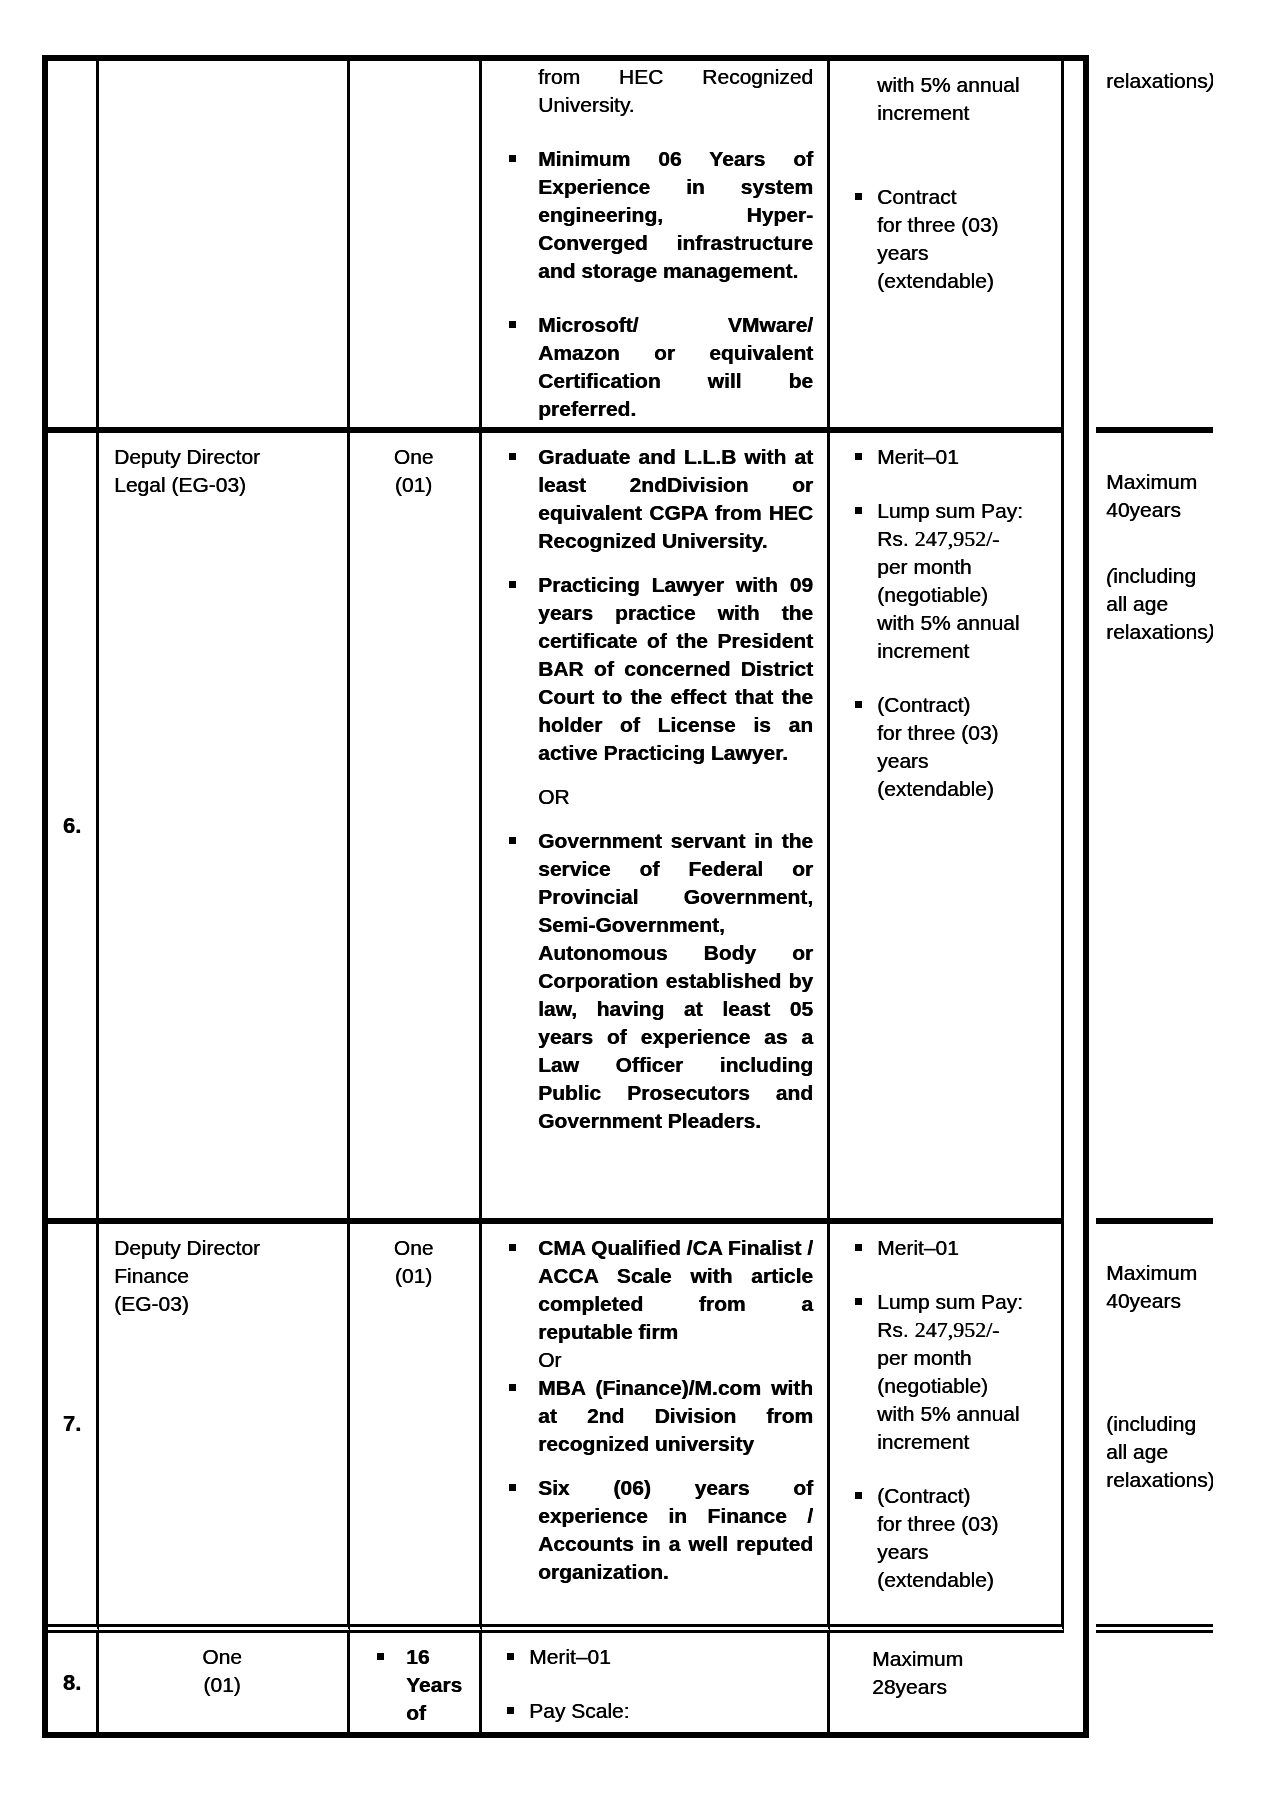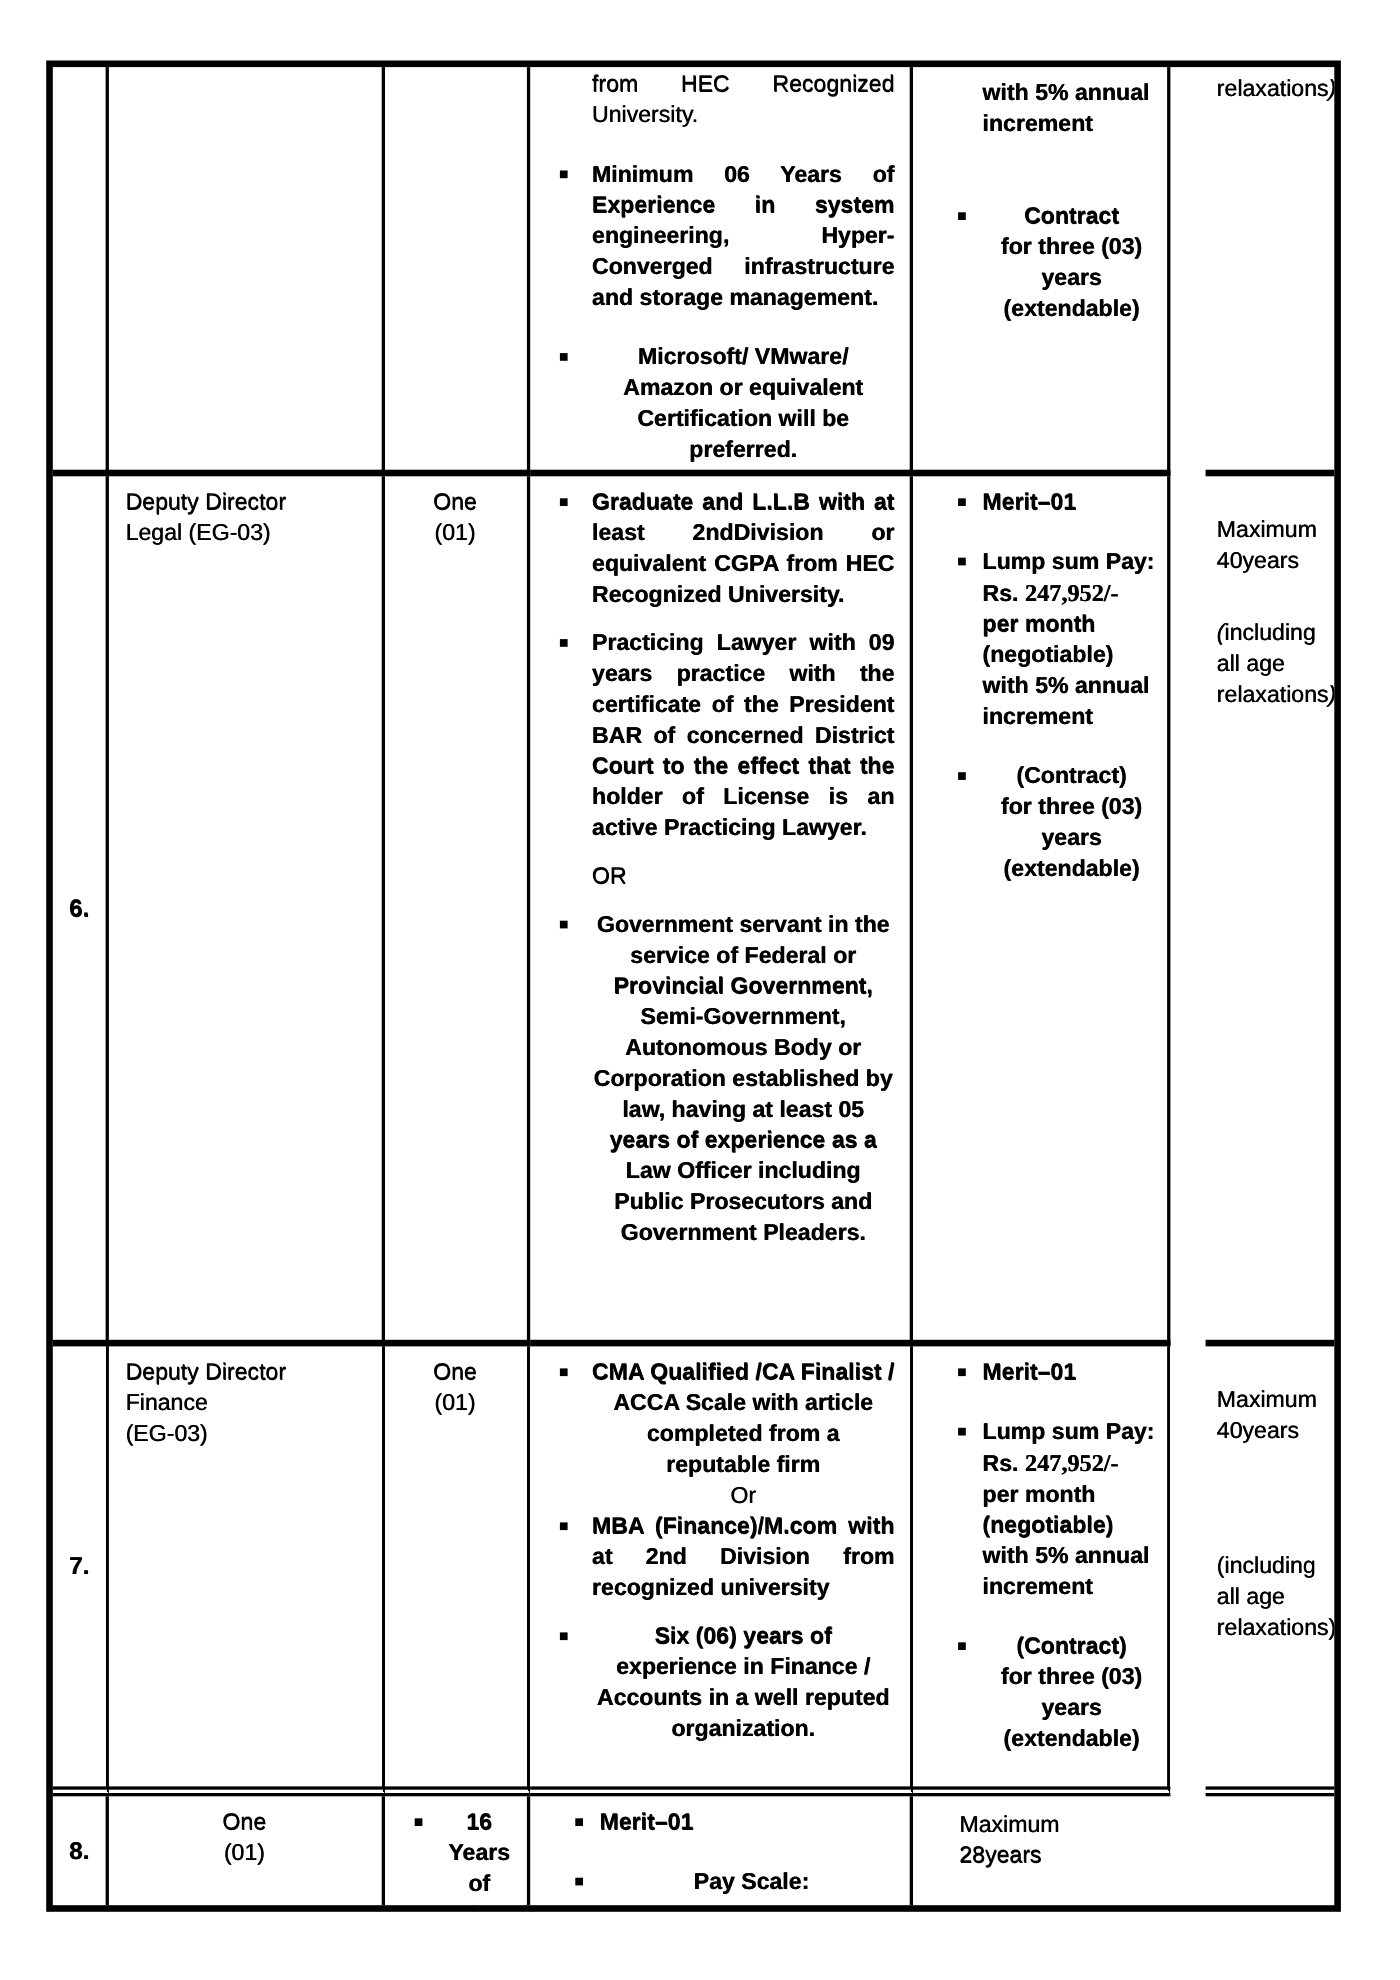--- a/index.html
+++ b/index.html
@@ -1,40 +1,40 @@
 <!DOCTYPE html>
 <html><head>
 <meta charset="utf-8">
 <style>
   html,body{margin:0;padding:0;background:#ffffff;}
   body{width:1273px;height:1800px;font-family:"Liberation Sans",sans-serif;color:#000;
        font-size:21px;line-height:28px;}
   .canvas{position:relative;width:1273px;height:1800px;background:#fff;overflow:hidden;}
-  .jobtable{position:absolute;left:42px;top:55px;width:1177px;height:1683px;box-sizing:border-box;
+  .jobtable{position:absolute;left:42px;top:55px;width:1047px;height:1683px;box-sizing:border-box;
             border:6px solid #000;display:grid;
             grid-template-columns:51px 251px 132px 348px 234px 149px;
             grid-template-rows:372px 791px 409px 99px;
             text-shadow:0.45px 0.25px 0 #000;}
   .cell{box-sizing:border-box;border-right:3px solid #000;border-bottom:6px solid #000;overflow:hidden;}
   .lastcol{border-right:none;margin-left:32px;}
   .r7{border-bottom:9px double #000;}
   .r8{border-bottom:none;}
   .c-serial{display:flex;align-items:center;justify-content:center;font-weight:bold;font-size:22px;}
   .c-title{padding:10px 8px 0 15px;}
   .c-count{padding:10px 6px 0 4px;text-align:center;}
   .c-qual{padding:10px 14px 0 0;}
-  .c-pay{padding:10px 6px 0 16px;font-weight:bold;}
+  .c-pay{padding:10px 6px 0 0;}
   .c-age{padding:35px 6px 0 10px;}
   .pt2{padding-top:2px;}
   .pt6{padding-top:6px;}
   .pt12{padding-top:12px;}
   .qintro{margin:0 0 26px 56px;text-align:justify;}
   .qitem{position:relative;margin:0 0 16px 56px;text-align:justify;font-weight:bold;}
   .qor{margin:0 0 16px 56px;}
-  .mb0{margin-bottom:0;text-align:center;}
+  .mb0{margin-bottom:0;}
   .mb26{margin-bottom:26px;}
   .mb22{margin-bottom:22px;}
   .sq{position:absolute;left:-29px;top:10px;width:7px;height:7px;background:#000;}
   .sqp{left:-22px;}
   .pblock{margin:0 0 56px 47px;}
   .pitem{position:relative;margin:0 0 26px 47px;}
   .pline,.aline,.tline{line-height:28px;}
   .serif{font-family:"Liberation Serif",serif;font-size:22px;}
   .amt{margin-left:6px;}
   .ital{font-style:italic;}

